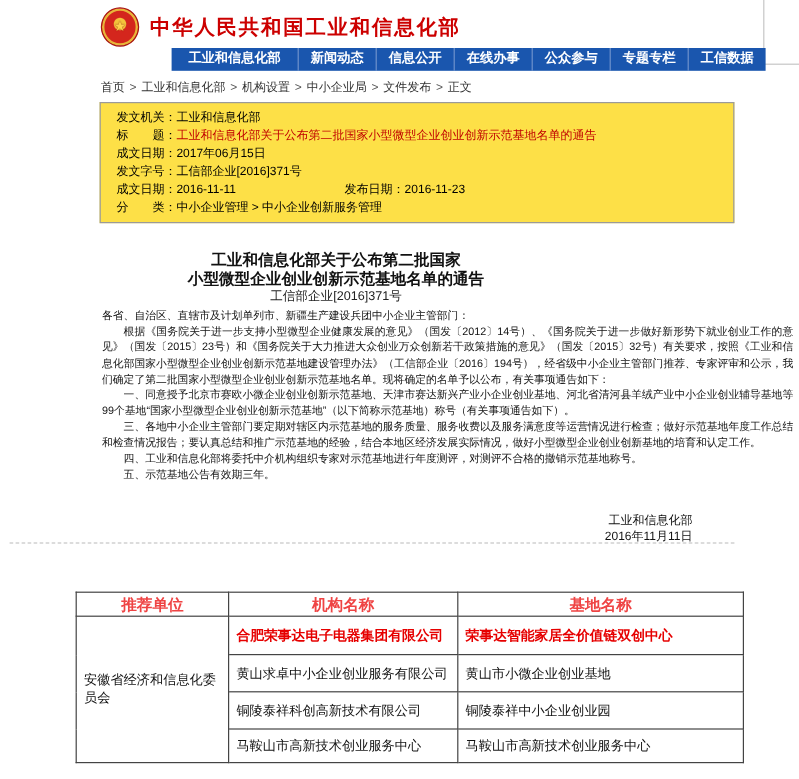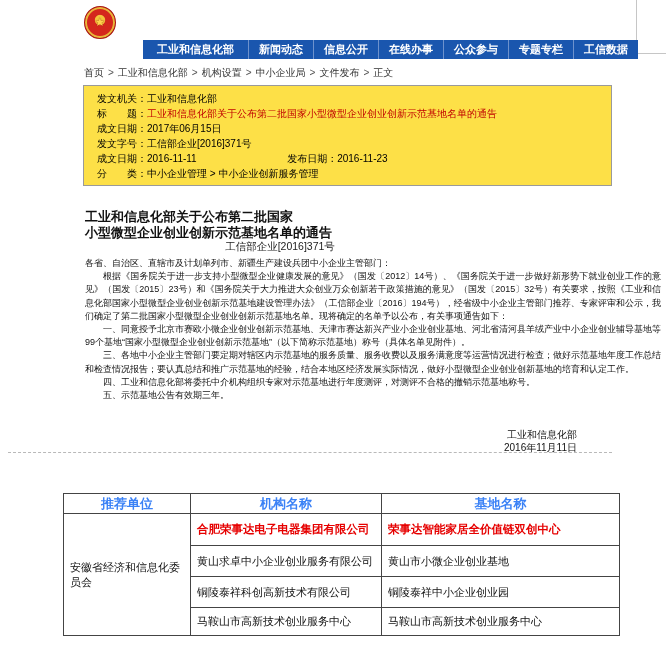--- a/index.html
+++ b/index.html
@@ -30,54 +30,55 @@
   
   .meta-box{position:absolute;left:83px;top:85px;width:527px;border:1px solid #9a9a9a;padding:5px 0 4px 0;font-size:10px;background:#fde047;}
   .meta-row{line-height:15px;padding-left:13px;display:flex;}
   .meta-row.two-col .meta-cell{display:flex;}
   .meta-cell.c1{width:37%;}
   .meta-label{white-space:pre;}
   .meta-value{white-space:nowrap;}
   .meta-value.red{color:#c00000;}
 
   
-  .doc-title{position:absolute;left:85px;top:198px;width:390px;text-align:left;font-size:13px;font-weight:bold;line-height:16px;color:#111;}
+  .doc-title{position:absolute;left:85px;top:198px;width:390px;text-align:center;font-size:13px;font-weight:bold;line-height:16px;color:#111;}
   .doc-number{position:absolute;left:85px;top:240px;width:390px;text-align:center;font-size:10.5px;color:#222;}
   .doc-body{position:absolute;left:85px;top:257px;width:576px;font-size:9px;line-height:13.2px;text-align:justify;color:#111;}
   .doc-body p{margin:0;}
   .doc-body p.para{text-indent:2em;}
   .signoff{position:absolute;left:85px;top:428px;width:492px;text-align:right;font-size:10px;line-height:13px;color:#111;}
 
   
   .dashed-line{position:absolute;left:8px;top:452px;width:604px;border-top:1px dashed #b9b9b9;}
   .attach-title{position:absolute;left:63px;top:473px;width:556px;text-align:center;font-size:13px;font-weight:bold;color:#dd0000;}
   .attach-table{position:absolute;left:63px;top:493px;width:556px;border-collapse:collapse;table-layout:fixed;
     font-family:"Liberation Serif","DejaVu Serif",serif;}
   .attach-table th,.attach-table td{border:1px solid #444;padding:0 6px;}
-  .attach-table th{font-size:13px;font-weight:bold;text-align:center;height:19px;color:#3b82f6;}
+  .attach-table th{font-size:13px;font-weight:bold;text-align:center;height:19px;color:#ef4444;}
   .attach-table td{font-size:11px;color:#111;}
   .attach-table .col-rec{width:127px;}
   .attach-table .col-org{width:191px;}
   .attach-table .col-base{width:238px;}
   .recommender-cell{text-align:left;vertical-align:middle;padding:0 23px;line-height:15px;font-size:11px;}
   tr.row-red td.dcell{color:#e60000;font-weight:bold;font-size:11.5px;height:31px;}
   tr.row-n td.dcell{height:30px;}
   tr.row-last td.dcell{height:27px;}
 </style>
 </head>
 <body>
 
 <div class="viewport">
 
   <div class="cut-box"></div>
 
   <header class="masthead">
     <span class="emblem">
       <span class="emblem-star">★</span>
     </span>
+    <span class="site-title">中华人民共和国工业和信息化部</span>
   </header>
 
   <nav class="navbar">
     <a class="nav-item first">工业和信息化部</a>
     <a class="nav-item">新闻动态</a>
     <a class="nav-item">信息公开</a>
     <a class="nav-item">在线办事</a>
     <a class="nav-item">公众参与</a>
     <a class="nav-item">专题专栏</a>
     <a class="nav-item">工信数据</a>
@@ -124,21 +125,21 @@
 
   <h2 class="doc-title">
     <span>工业和信息化部关于公布第二批国家</span><br>
     <span>小型微型企业创业创新示范基地名单的通告</span>
   </h2>
   <div class="doc-number">工信部企业[2016]371号</div>
 
   <div class="doc-body">
     <p class="salutation">各省、自治区、直辖市及计划单列市、新疆生产建设兵团中小企业主管部门：</p>
     <p class="para">根据《国务院关于进一步支持小型微型企业健康发展的意见》（国发〔2012〕14号）、《国务院关于进一步做好新形势下就业创业工作的意见》（国发〔2015〕23号）和《国务院关于大力推进大众创业万众创新若干政策措施的意见》（国发〔2015〕32号）有关要求，按照《工业和信息化部国家小型微型企业创业创新示范基地建设管理办法》（工信部企业〔2016〕194号），经省级中小企业主管部门推荐、专家评审和公示，我们确定了第二批国家小型微型企业创业创新示范基地名单。现将确定的名单予以公布，有关事项通告如下：</p>
-    <p class="para">一、同意授予北京市赛欧小微企业创业创新示范基地、天津市赛达新兴产业小企业创业基地、河北省清河县羊绒产业中小企业创业辅导基地等99个基地“国家小型微型企业创业创新示范基地”（以下简称示范基地）称号（具体名单见附件）。</p>
+    <p class="para">一、同意授予北京市赛欧小微企业创业创新示范基地、天津市赛达新兴产业小企业创业基地、河北省清河县羊绒产业中小企业创业辅导基地等99个基地“国家小型微型企业创业创新示范基地”（以下简称示范基地）称号（有关事项通告如下）。</p>
     <p class="para">三、各地中小企业主管部门要定期对辖区内示范基地的服务质量、服务收费以及服务满意度等运营情况进行检查；做好示范基地年度工作总结和检查情况报告；要认真总结和推广示范基地的经验，结合本地区经济发展实际情况，做好小型微型企业创业创新基地的培育和认定工作。</p>
     <p class="para">四、工业和信息化部将委托中介机构组织专家对示范基地进行年度测评，对测评不合格的撤销示范基地称号。</p>
     <p class="para">五、示范基地公告有效期三年。</p>
   </div>
 
   <div class="signoff">
     <div>工业和信息化部</div>
     <div>2016年11月11日</div>
   </div>
 

